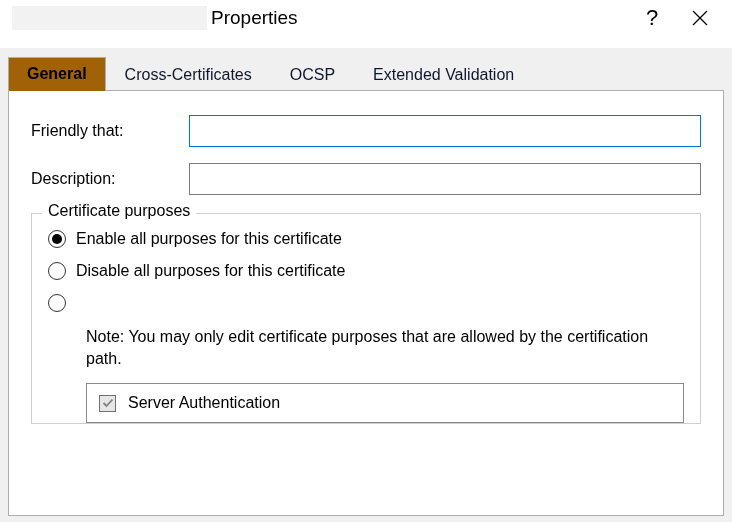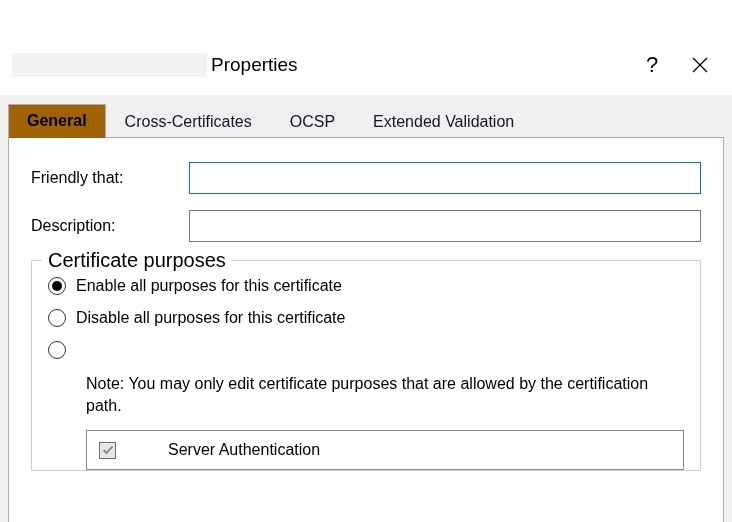--- a/index.html
+++ b/index.html
@@ -11,21 +11,20 @@
     background: #fff;
     width: 732px;
     height: 522px;
     overflow: hidden;
   }
   .titlebar {
     display: flex;
     align-items: center;
     padding: 8px 8px 20px 12px;
     height: 48px;
-    margin-top: 47px;
   }
   .titlebar .redacted {
     width: 195px;
     height: 24px;
     background: #f2f2f2;
     margin-right: 4px;
   }
   .titlebar .title {
     font-size: 19px;
     font-weight: 400;
@@ -102,21 +101,21 @@
     padding: 16px 16px 0 16px;
     margin-top: 18px;
     position: relative;
   }
   .fieldset .legend {
     position: absolute;
     top: -12px;
     left: 10px;
     background: #fff;
     padding: 0 6px;
-    font-size: 20px;
+    font-size: 16px;
   }
   .radio-row {
     display: flex;
     align-items: center;
     margin-bottom: 14px;
     cursor: default;
     text-align: center;
   }
   .radio {
     width: 18px;
@@ -144,21 +143,20 @@
   }
   .purpose-list {
     margin: 0 0 0 38px;
     border: 1px solid #8a8a8a;
     padding: 10px 12px;
     background: #fff;
   }
   .purpose-row {
     display: flex;
     align-items: center;
-    gap: 40px;
   }
   .check {
     width: 17px;
     height: 17px;
     border: 1px solid #707070;
     background: #e6e6e6;
     margin-right: 12px;
     display: inline-flex;
     align-items: center;
     justify-content: center;

